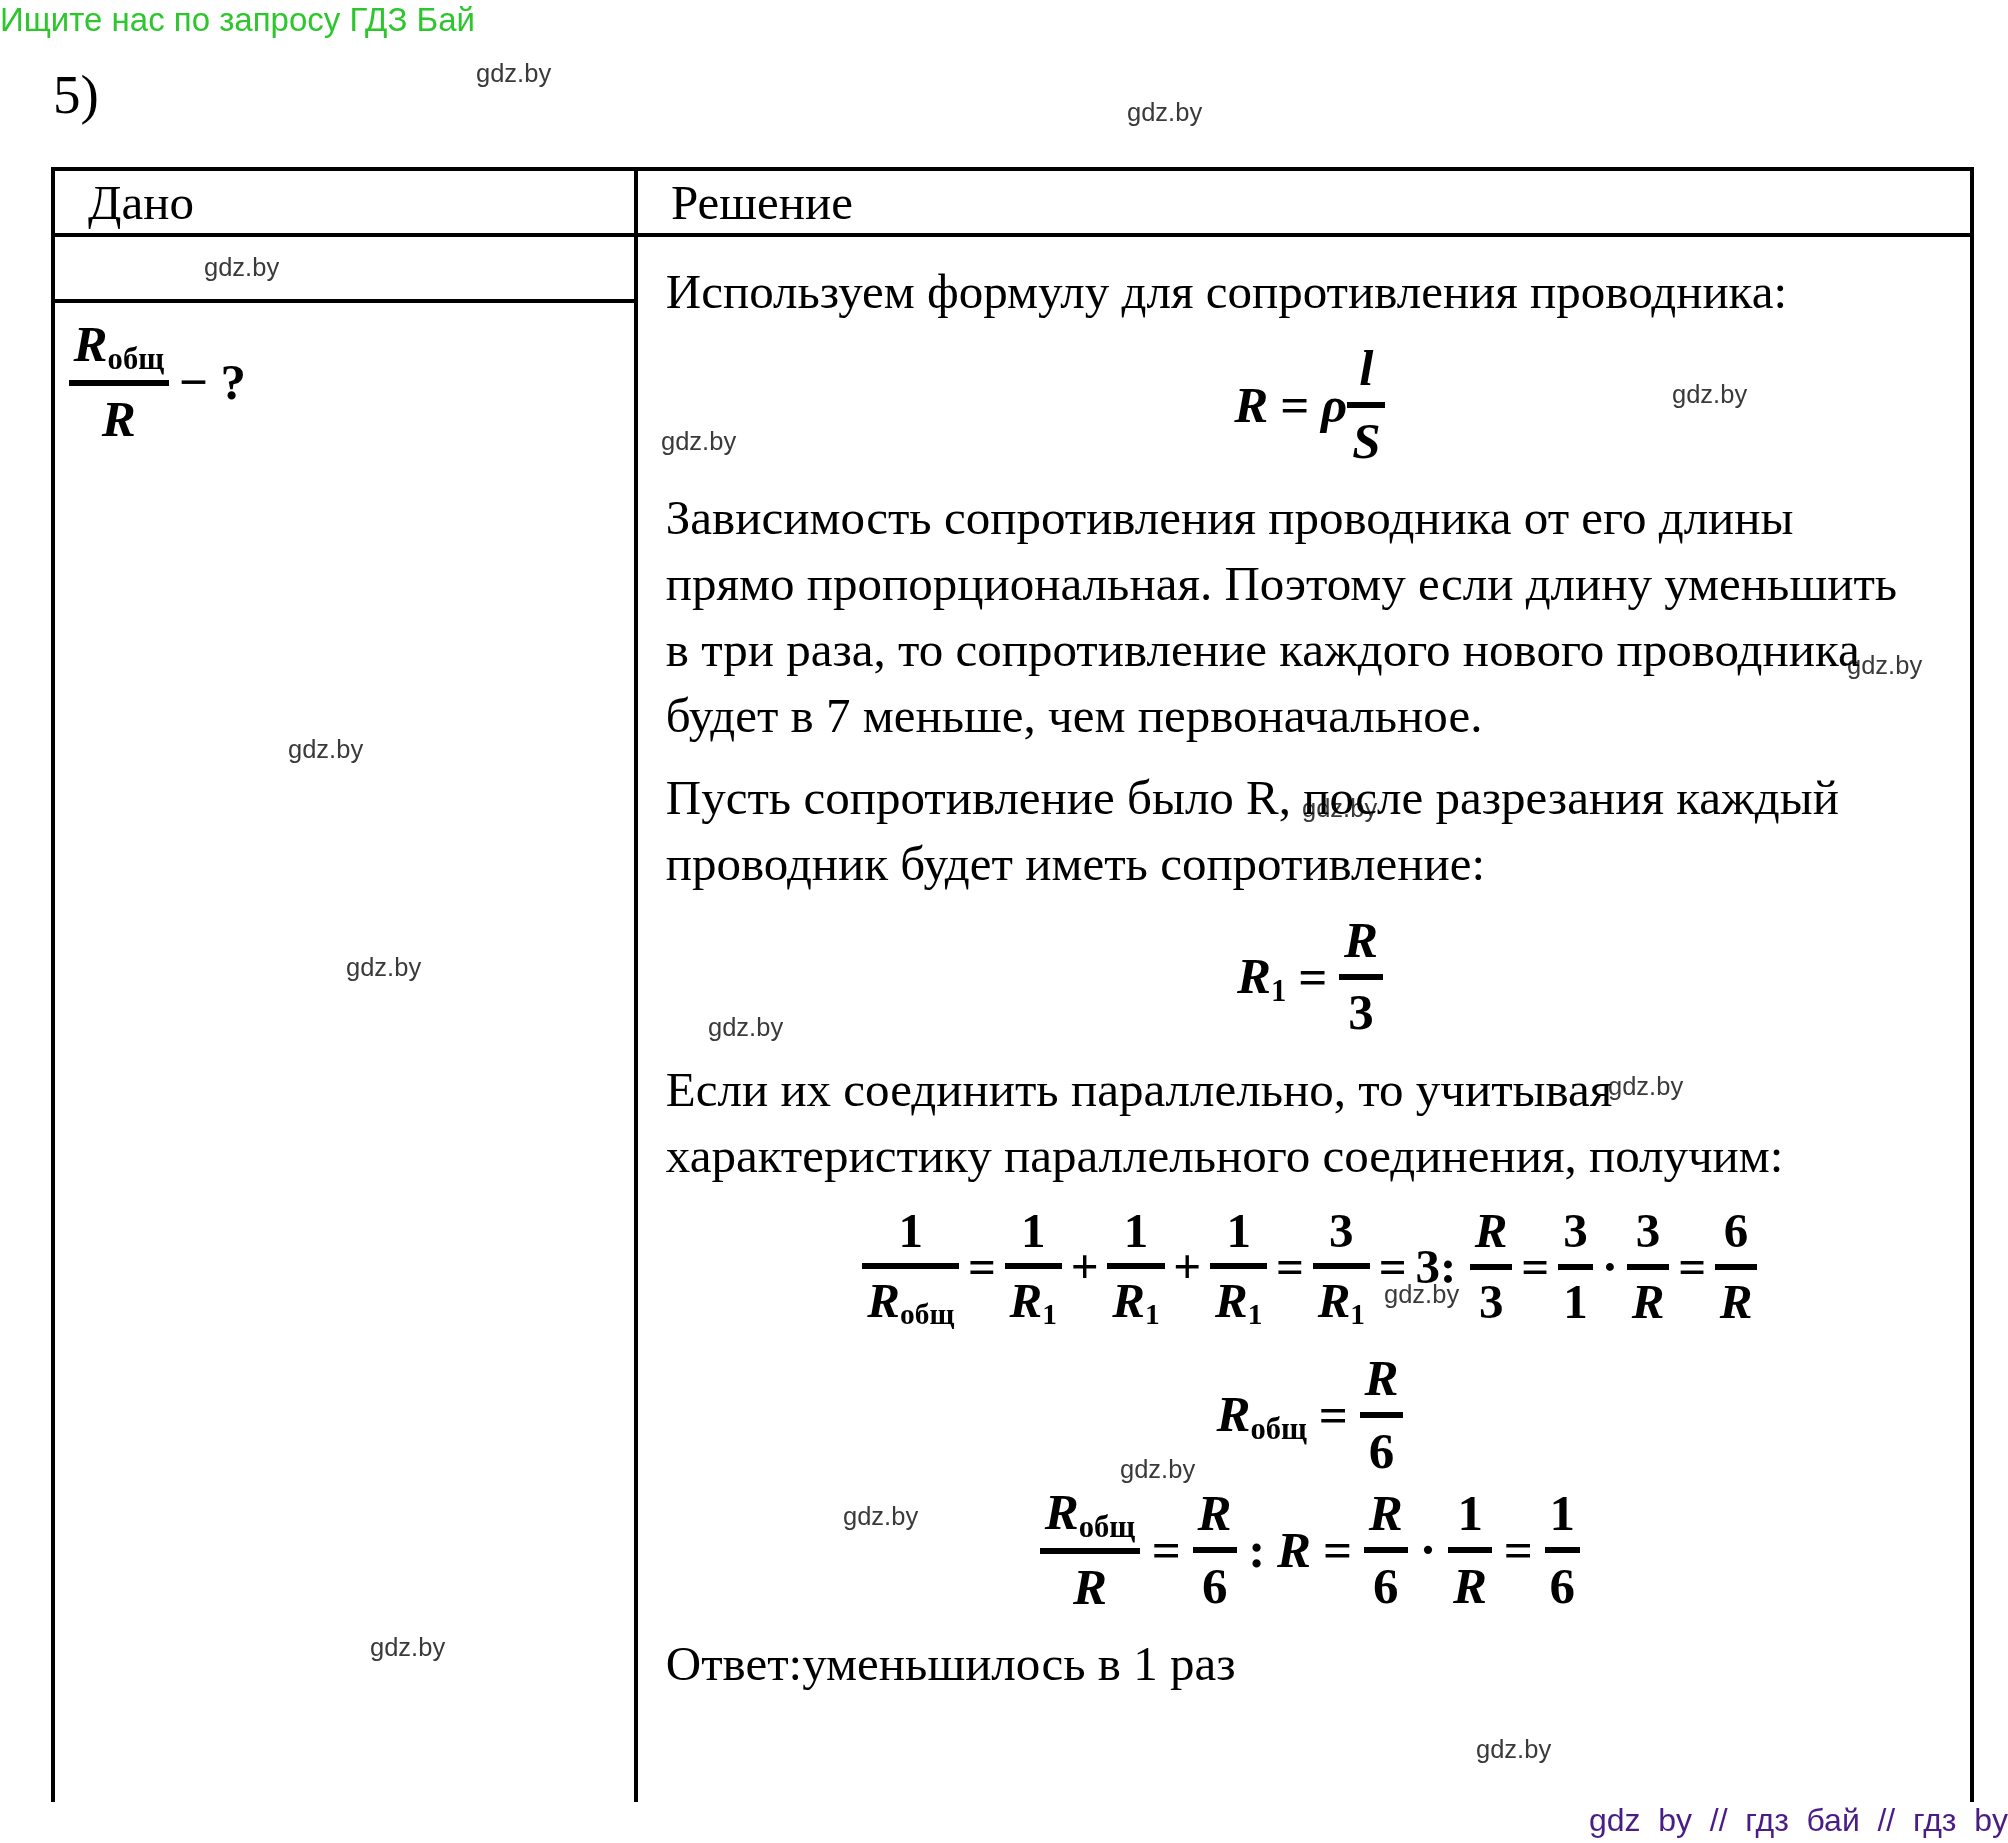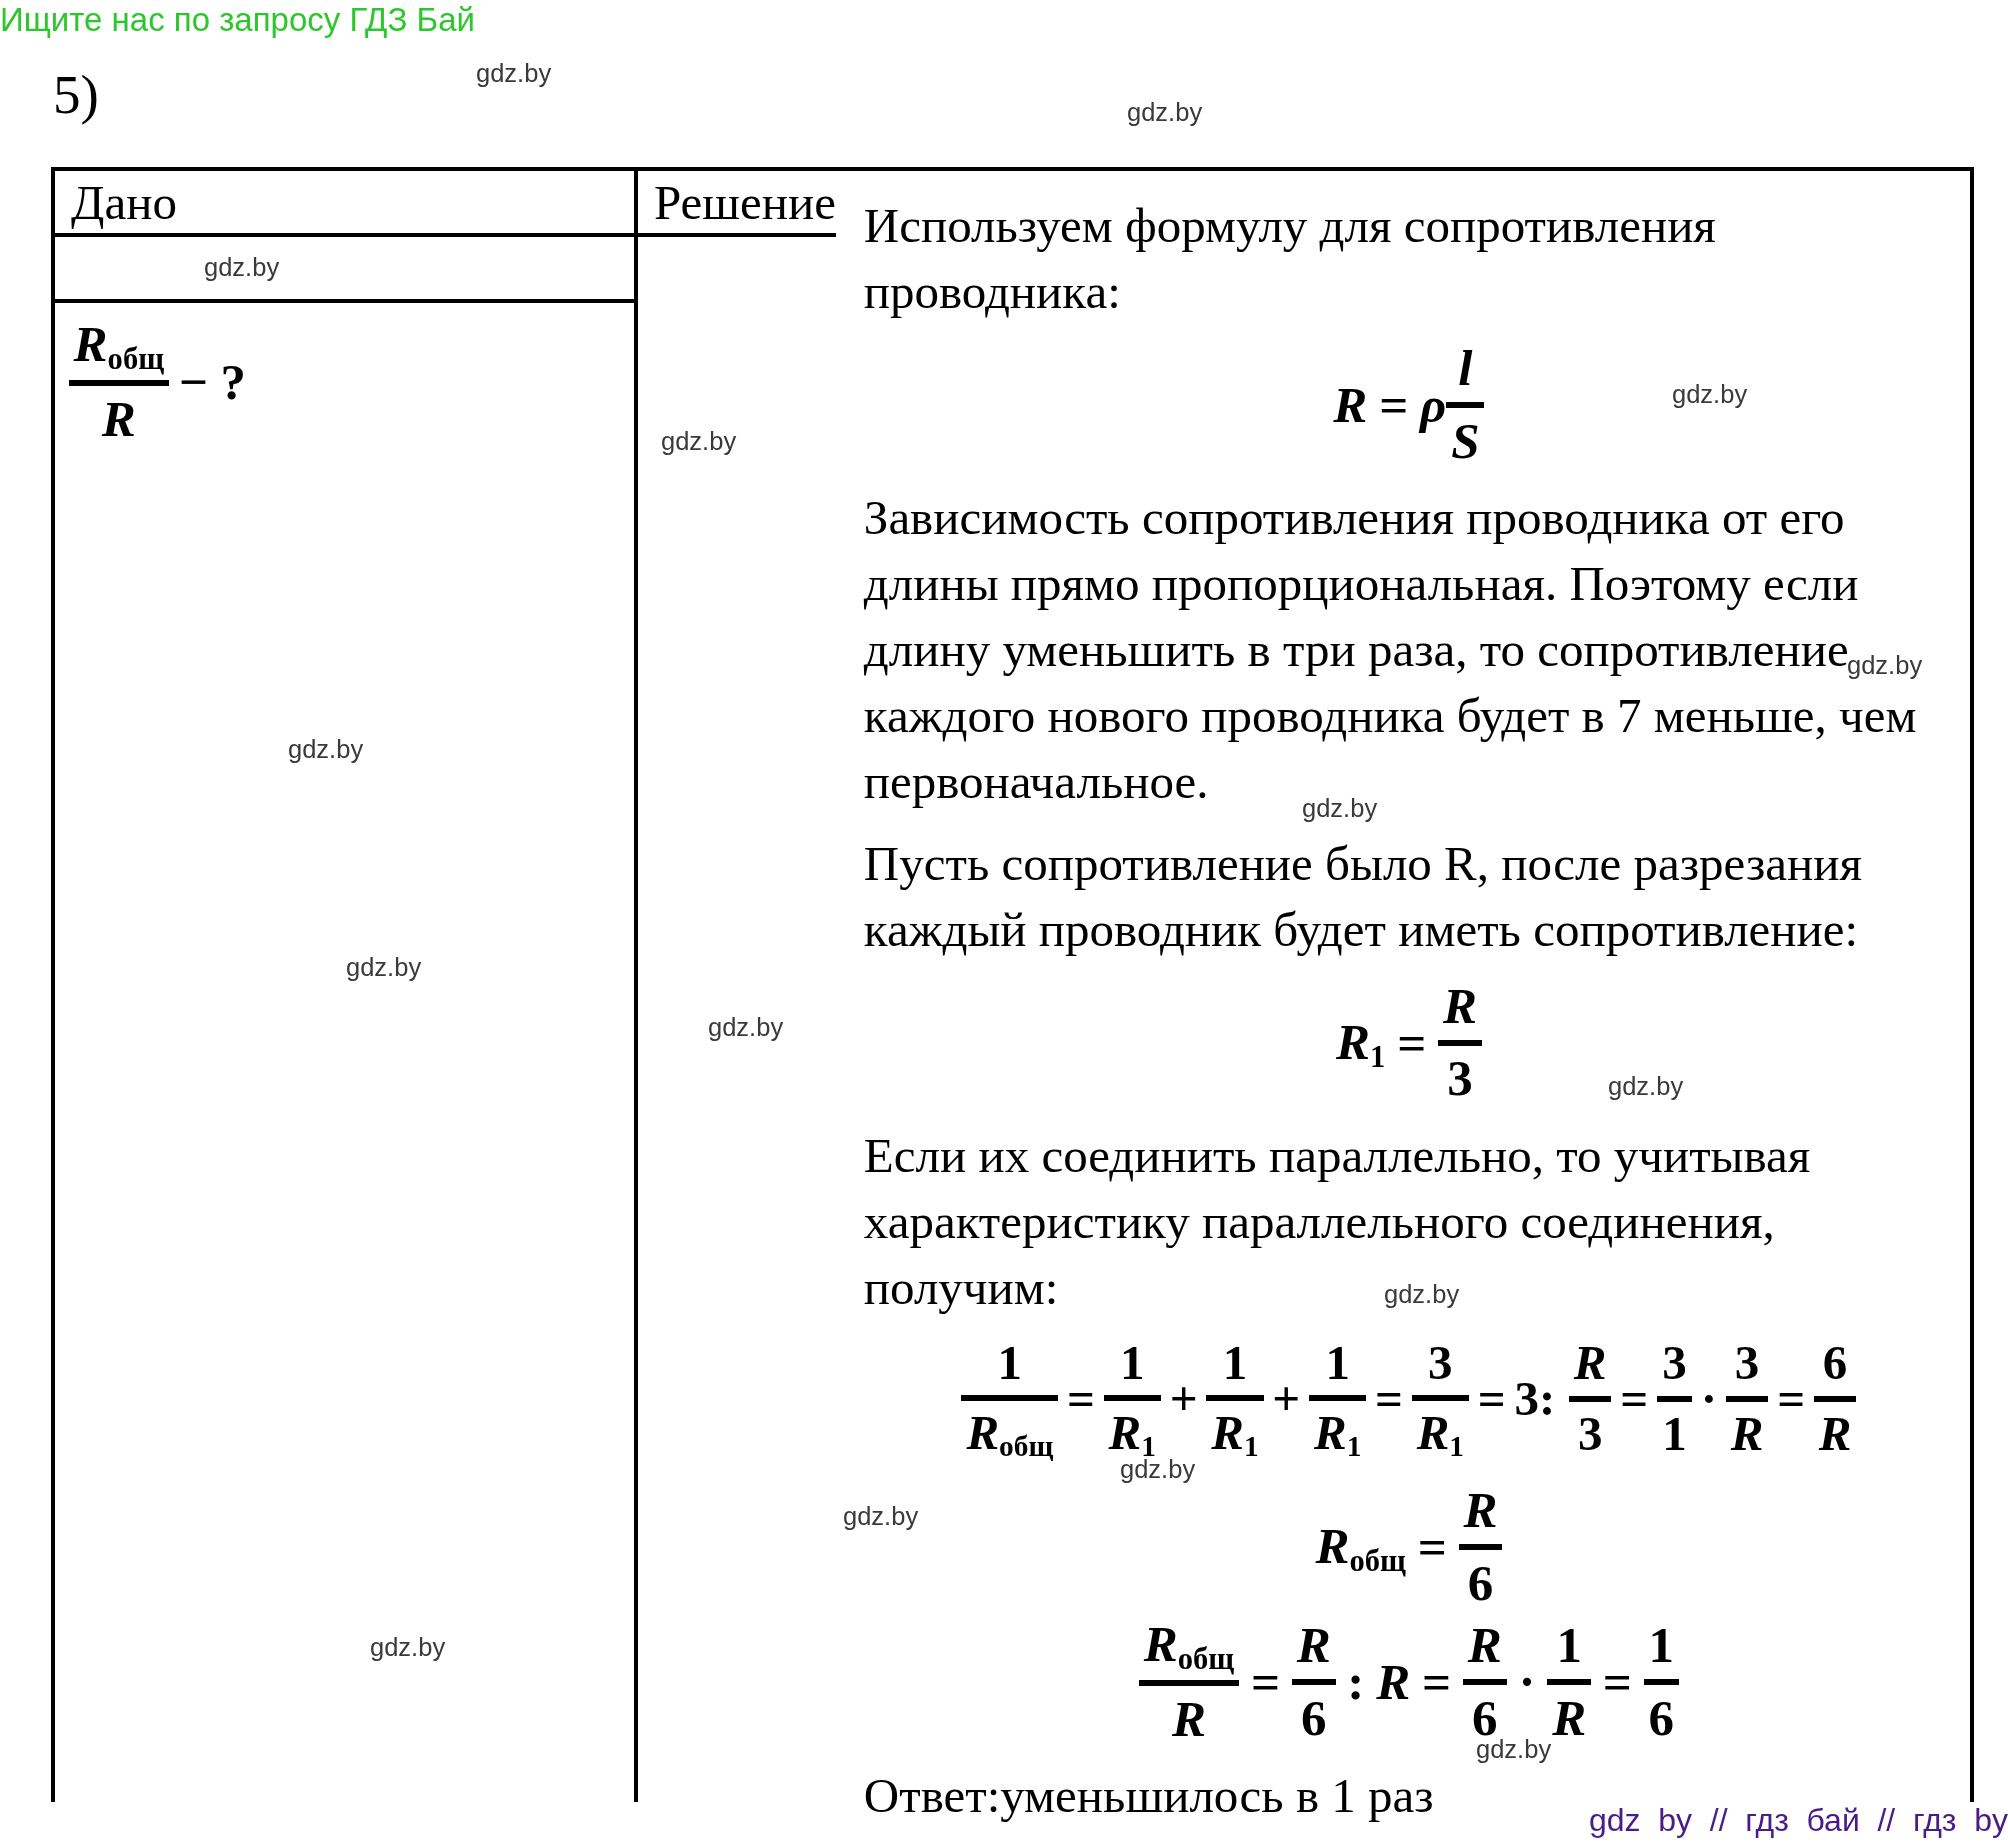--- a/index.html
+++ b/index.html
@@ -30,24 +30,24 @@
   
   .prob{position:absolute;top:65px;left:53px;font-size:55px;line-height:59px;}
 
   
   .table{
     position:absolute;left:51px;top:167px;width:1923px;height:1635px;
     box-sizing:border-box;border-top:4.9px solid #000;border-left:4.9px solid #000;
     border-right:4.9px solid #000;display:flex;align-items:stretch;
   }
   .col-left{flex:0 0 579px;border-right:4.9px solid #000;display:flex;flex-direction:column;}
-  .col-right{flex:1 1 auto;display:flex;flex-direction:row;min-width:0;}
+  .col-right{flex:1 1 auto;display:flex;flex-direction:column;min-width:0;}
   .row-header{
     height:62px;flex:0 0 62px;border-bottom:4.9px solid #000;
-    font-size:49px;display:flex;align-items:center;padding-left:16px;
+    font-size:49px;display:flex;align-items:center;padding-left:33px;
   }
   .row-sub{height:62px;flex:0 0 62px;border-bottom:4.9px solid #000;}
 
   
   .given-content{padding:13.7px 0 0 13.7px;}
   .given-frac{display:flex;align-items:center;font-size:51px;font-weight:bold;width:max-content;}
   .gq{margin-left:9.8px;white-space:pre;}
 
   
   .sol-content{padding:5.9px 0 0 11.8px;font-size:49px;line-height:66px;}

